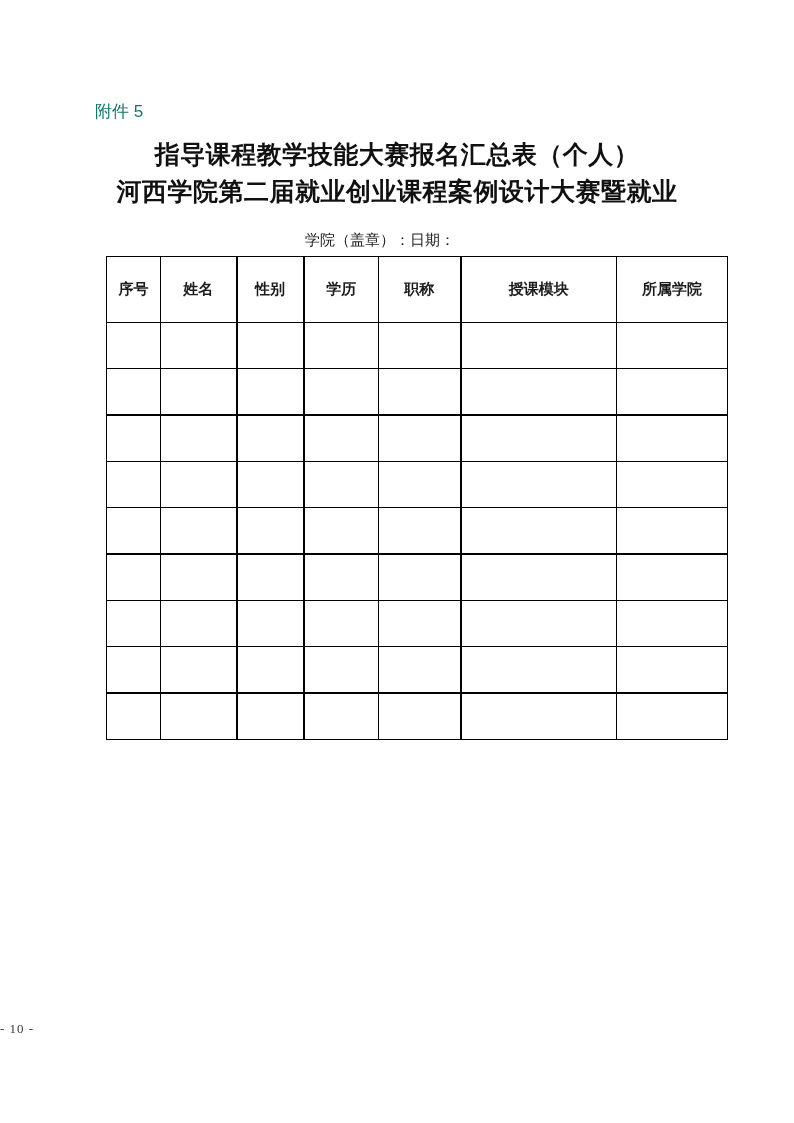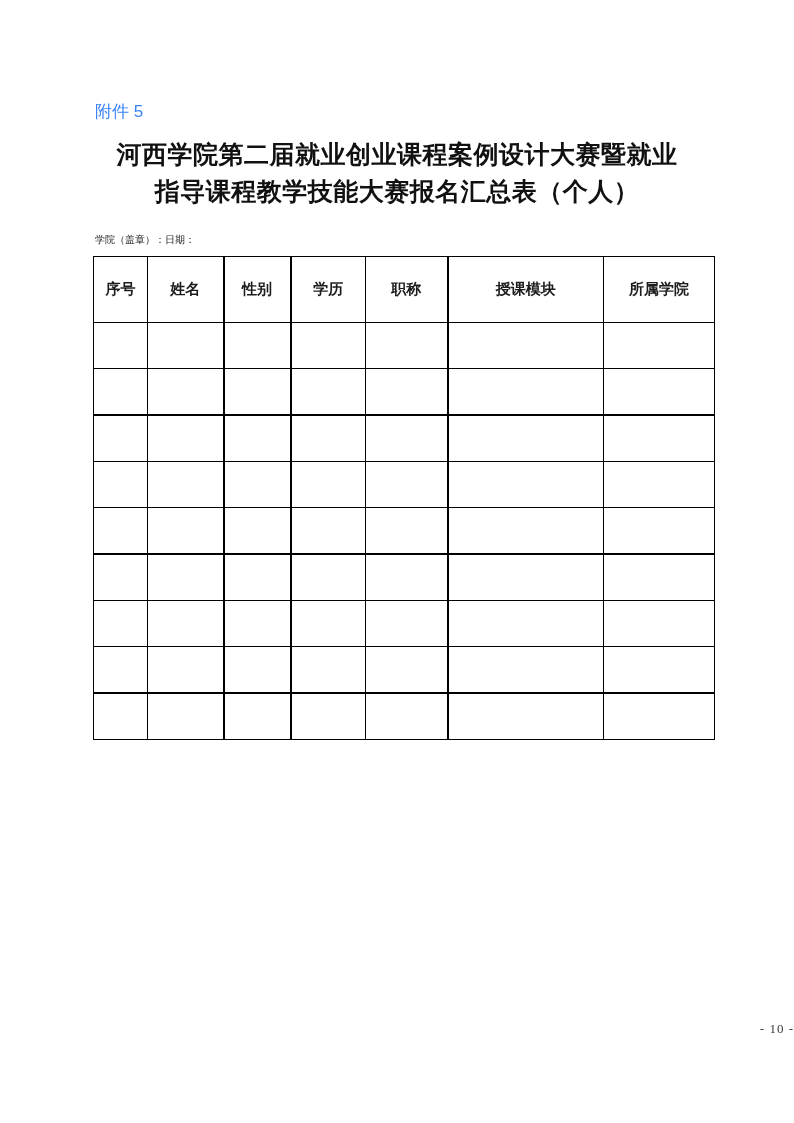--- a/index.html
+++ b/index.html
@@ -16,21 +16,21 @@
     color: #1c1c1c;
     font-family: "Liberation Serif", serif;
   }
   .attachment-label {
     position: absolute;
     left: 95px;
     top: 100px;
     font-family: "Liberation Sans", sans-serif;
     font-size: 17px;
     font-weight: 500;
-    color: #3b82f6;
+    color: #0f766e;
     white-space: pre;
   }
   .doc-title {
     position: absolute;
     top: 136px;
     left: 0;
     width: 794px;
     text-align: center;
     font-family: "Liberation Serif", serif;
     font-weight: bold;
@@ -38,33 +38,33 @@
     line-height: 37px;
     color: #111111;
     letter-spacing: 0.5px;
   }
   .subheader {
     position: absolute;
     top: 230px;
     left: 88px;
     width: 621px;
     display: flex;
-    justify-content: flex-start;
-    font-family: "Liberation Serif", serif;
-    font-size: 10px;
+    justify-content: center;
+    font-family: "Liberation Serif", serif;
+    font-size: 15px;
     line-height: 20px;
     color: #1c1c1c;
   }
   .subheader .left-label { padding-left: 7px; }
   .subheader .right-label { padding-right: 44px; }
 
   table.reg-table {
     position: absolute;
     top: 256px;
-    left: 93px;
+    left: 106px;
     width: 621px;
     border-collapse: collapse;
     table-layout: fixed;
   }
   .reg-table th, .reg-table td {
     border: 1px solid #000000;
     padding: 0;
     text-align: center;
     vertical-align: middle;
     background: #ffffff;
@@ -86,37 +86,37 @@
   
   .reg-table tbody tr:nth-child(2) td,
   .reg-table tbody tr:nth-child(5) td,
   .reg-table tbody tr:nth-child(8) td { border-bottom-width: 2px; }
 
   .page-footer {
     position: absolute;
     top: 1021px;
     left: 0;
     width: 794px;
-    text-align: right;
+    text-align: left;
     font-family: "Liberation Serif", serif;
     font-size: 13px;
     color: #3a3a3a;
     letter-spacing: 1px;
   }
 </style>
 </head>
 <body>
 
 <div class="page">
 
   <div class="attachment-label">附件 5</div>
 
   <div class="doc-title">
+    <div>指导课程教学技能大赛报名汇总表（个人）</div>
     <div>河西学院第二届就业创业课程案例设计大赛暨就业</div>
-    <div>指导课程教学技能大赛报名汇总表（个人）</div>
   </div>
 
   <div class="subheader">
     <span class="left-label">学院（盖章）：</span>
     <span class="right-label">日期：</span>
   </div>
 
   <table class="reg-table">
     <colgroup>
       <col style="width:54px">

